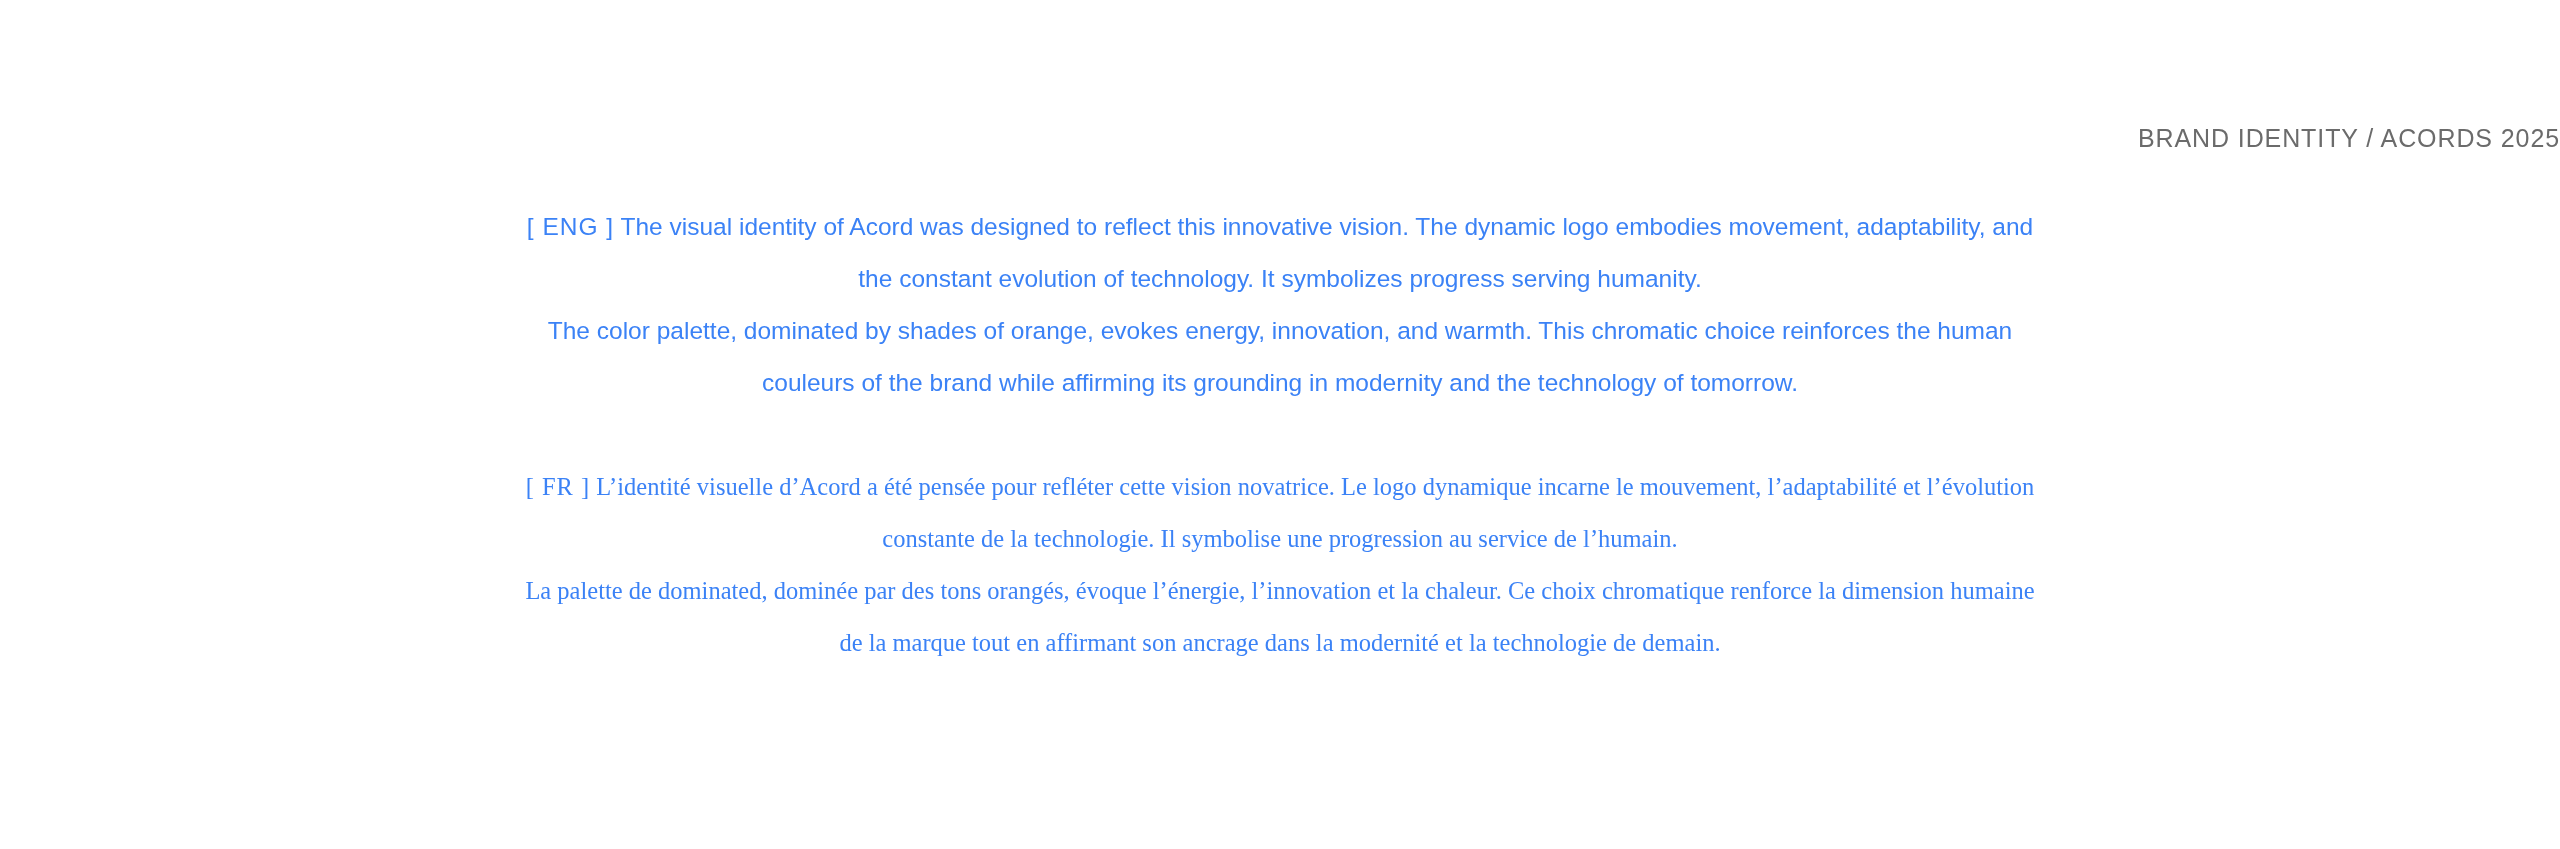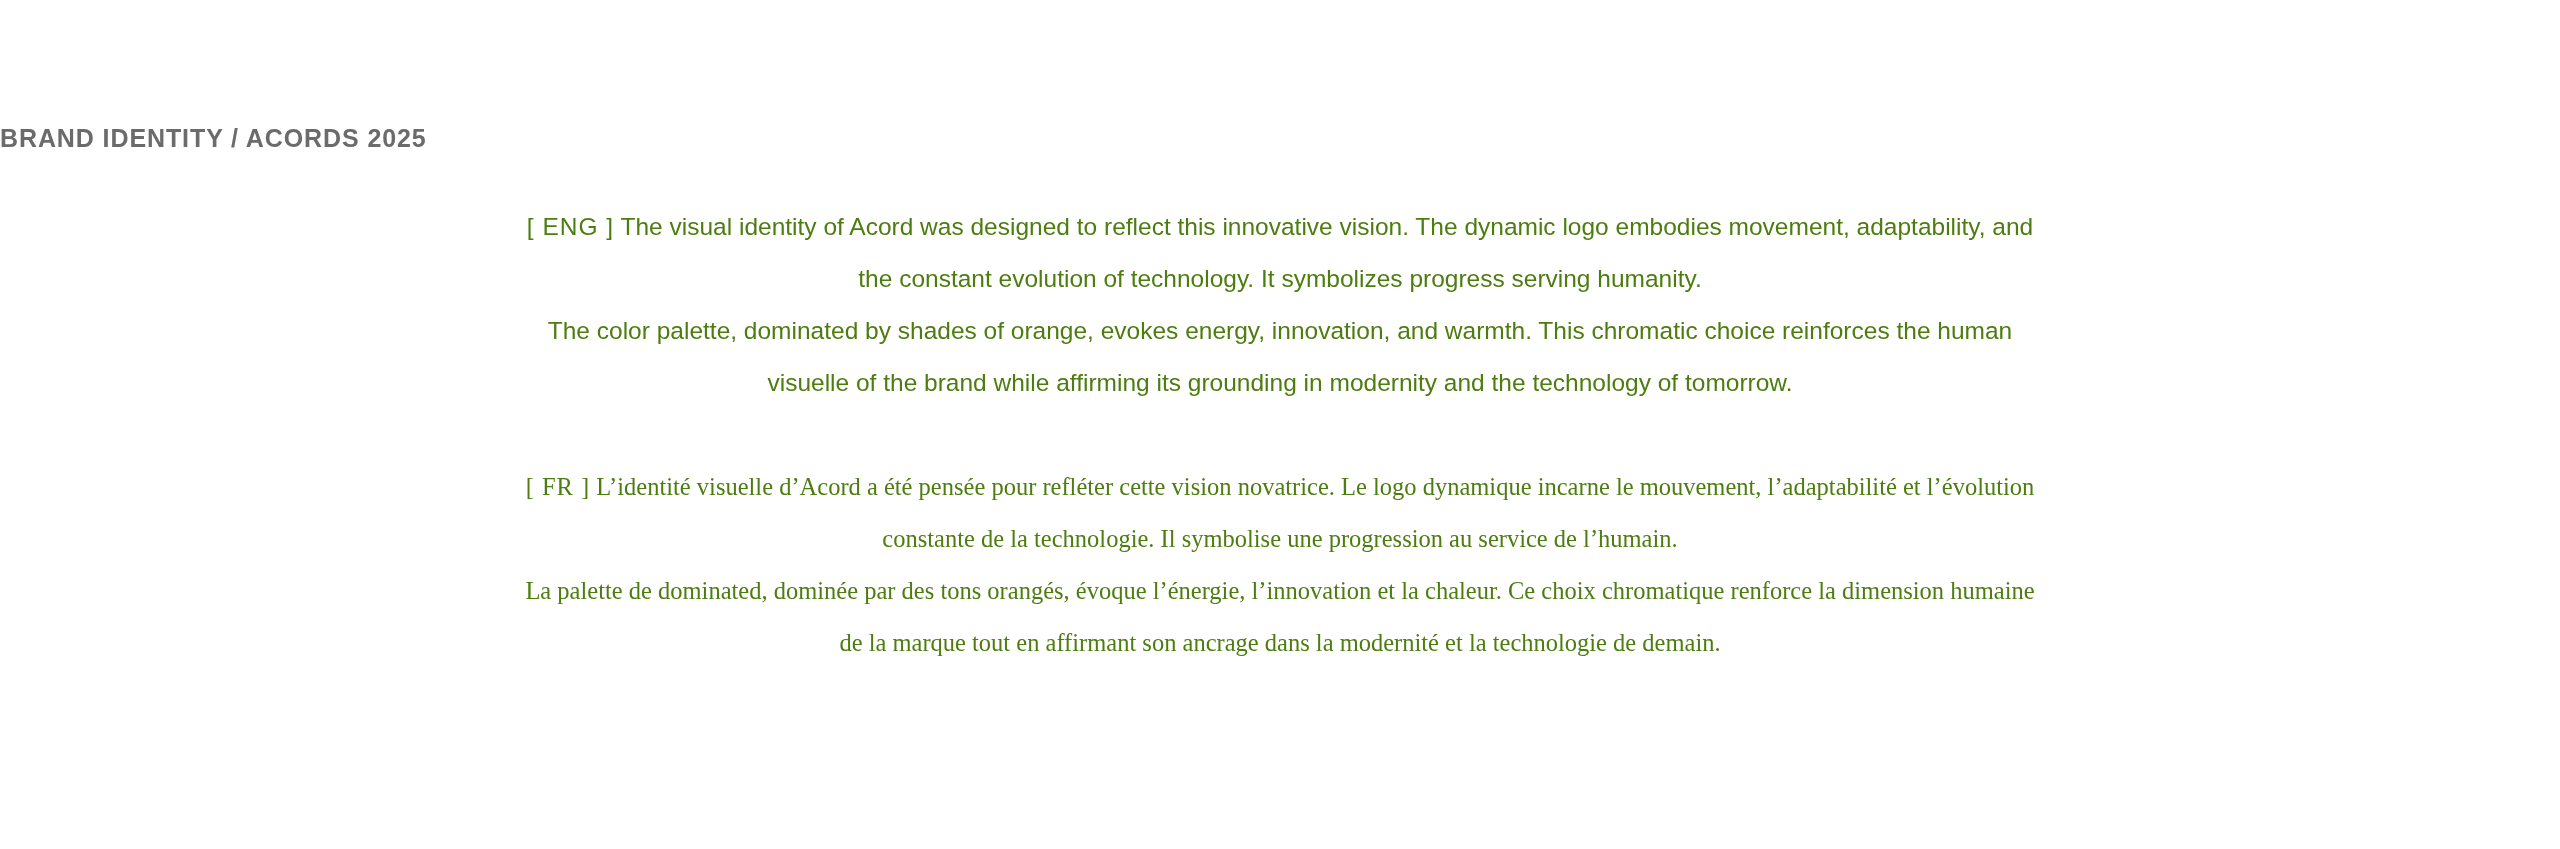--- a/index.html
+++ b/index.html
@@ -20,34 +20,34 @@
     position: relative;
     box-sizing: border-box;
   }
   .content {
     position: absolute;
     left: 0;
     top: 0;
     width: 2560px;
   }
   .title {
-    text-align: left;
+    text-align: right;
     font-size: 25px;
     letter-spacing: 0.9px;
     color: #6b6b6b;
     margin-top: 124px;
-    font-weight: 700;
+    font-weight: 400;
   }
   .block {
     width: 1520px;
     margin: 0 auto;
     text-align: center;
     font-size: 24.5px;
     line-height: 52px;
-    color: #4d7c0f;
+    color: #3b82f6;
     font-weight: 400;
   }
   .block-eng {
     margin-top: 48px;
   }
   .block-fr {
     margin-top: 52px;
     font-family: Liberation Serif, serif;
   }
   .lang-tag {
@@ -62,21 +62,21 @@
 <body>
 
 <div class="page">
   <div class="content">
 
     <div class="title">BRAND IDENTITY / ACORDS 2025</div>
 
     <div class="block block-eng">
       <span class="lang-tag">[  ENG  ]</span>
       <span>The visual identity of Acord was designed to reflect this innovative vision. The dynamic logo embodies movement, adaptability, and the constant evolution of technology. It symbolizes progress serving humanity.</span>
-      <span class="para-line">The color palette, dominated by shades of orange, evokes energy, innovation, and warmth. This chromatic choice reinforces the human visuelle of the brand while affirming its grounding in modernity and the technology of tomorrow.</span>
+      <span class="para-line">The color palette, dominated by shades of orange, evokes energy, innovation, and warmth. This chromatic choice reinforces the human couleurs of the brand while affirming its grounding in modernity and the technology of tomorrow.</span>
     </div>
 
     <div class="block block-fr">
       <span class="lang-tag">[  FR  ]</span>
       <span>L’identité visuelle d’Acord a été pensée pour refléter cette vision novatrice. Le logo dynamique incarne le mouvement, l’adaptabilité et l’évolution constante de la technologie. Il symbolise une progression au service de l’humain.</span>
       <span class="para-line">La palette de dominated, dominée par des tons orangés, évoque l’énergie, l’innovation et la chaleur. Ce choix chromatique renforce la dimension humaine de la marque tout en affirmant son ancrage dans la modernité et la technologie de demain.</span>
     </div>
 
   </div>
 </div>

